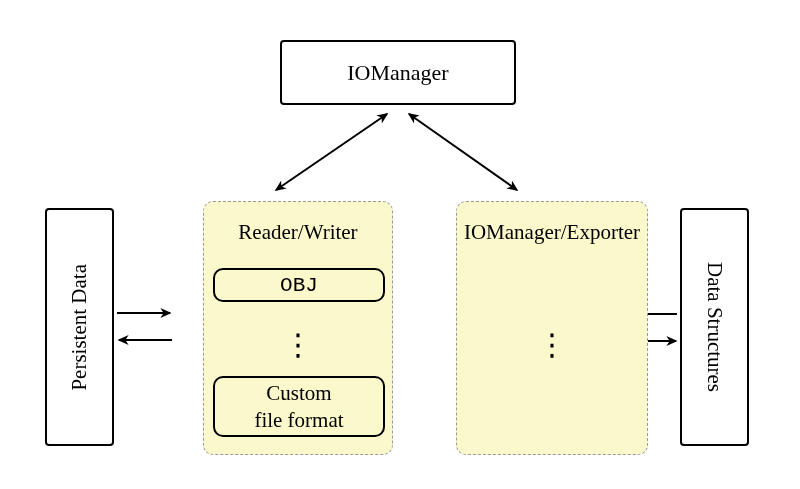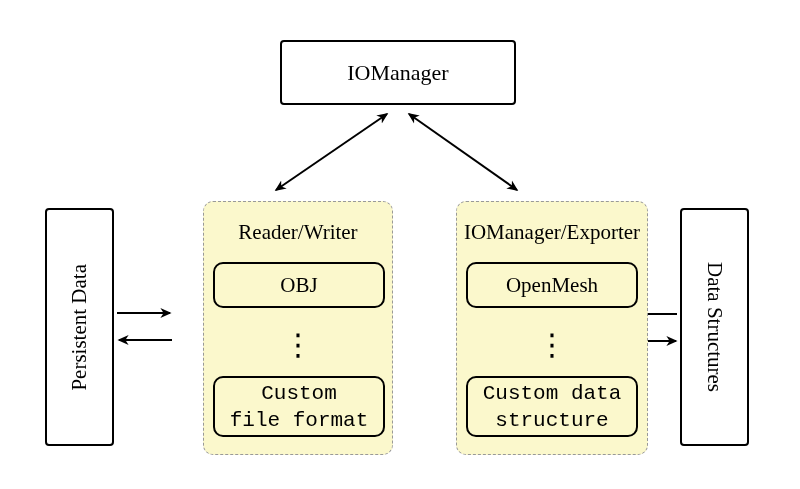--- a/index.html
+++ b/index.html
@@ -70,22 +70,22 @@
     border-radius: 10px;
     background: transparent;
     display: flex;
     align-items: center;
     justify-content: center;
     text-align: center;
     font-size: 21px;
     line-height: 27px;
     white-space: pre-line;
   }
-  .inner-top    { top: 60px;  height: 46px; }
-  .inner-bottom { top: 174px; height: 61px; font-family: Liberation Mono, monospace; }
+  .inner-top    { top: 66px;  height: 34px; font-family: Liberation Mono, monospace; }
+  .inner-bottom { top: 174px; height: 61px; }
 
   .dots {
     position: absolute;
     top: 122px; left: 0; right: 0;
     height: 44px;
     text-align: center;
     font-size: 30px;
     line-height: 42px;
     font-family: "DejaVu Serif", serif;
   }
@@ -137,19 +137,16 @@
   <div class="group" id="group-reader">
     <div class="group-title">Reader/Writer</div>
     <div class="inner-node inner-top">OBJ</div>
     <div class="dots">⋮</div>
     <div class="inner-node inner-bottom">Custom
 file format</div>
   </div>
 
   <div class="group" id="group-importer">
     <div class="group-title">IOManager/Exporter</div>
-    <div class="inner-node inner-top">OpenMesh</div>
     <div class="dots">⋮</div>
-    <div class="inner-node inner-bottom">Custom data
-structure</div>
   </div>
 
 </div>
 
 </body></html>

